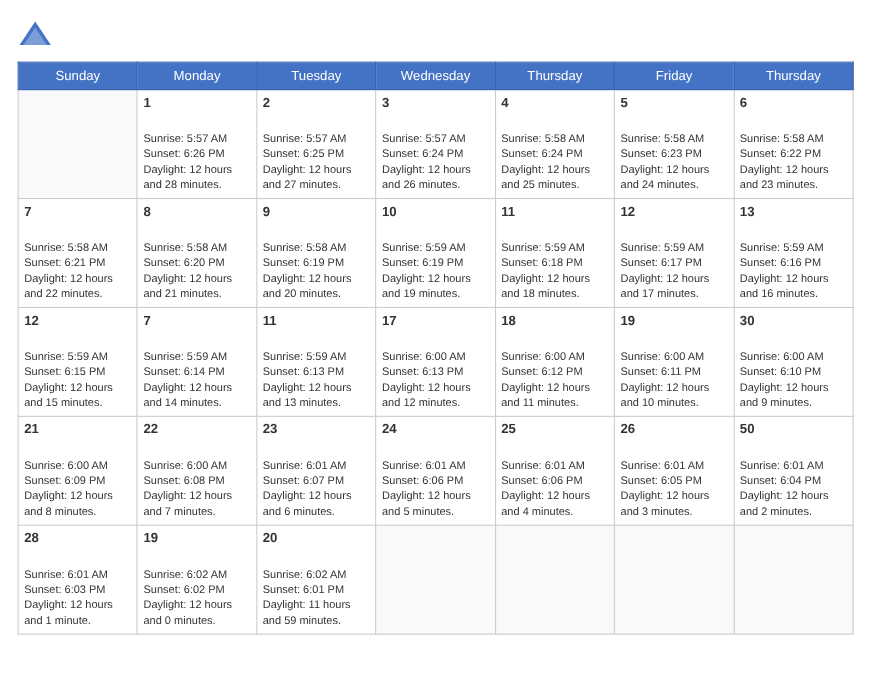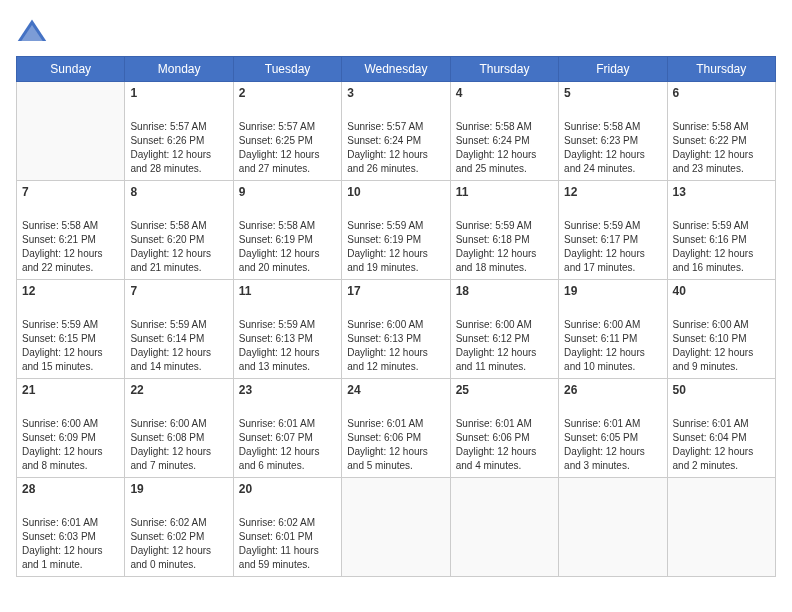--- a/index.html
+++ b/index.html
@@ -194,21 +194,21 @@
         </td>
         <td>
           <span class="day-number">18</span>
           <div class="day-info">Sunrise: 6:00 AM<br>Sunset: 6:12 PM<br>Daylight: 12 hours and 11 minutes.</div>
         </td>
         <td>
           <span class="day-number">19</span>
           <div class="day-info">Sunrise: 6:00 AM<br>Sunset: 6:11 PM<br>Daylight: 12 hours and 10 minutes.</div>
         </td>
         <td>
-          <span class="day-number">40</span>
+          <span class="day-number">30</span>
           <div class="day-info">Sunrise: 6:00 AM<br>Sunset: 6:10 PM<br>Daylight: 12 hours and 9 minutes.</div>
         </td>
       </tr>
       <tr>
         <td>
           <span class="day-number">21</span>
           <div class="day-info">Sunrise: 6:00 AM<br>Sunset: 6:09 PM<br>Daylight: 12 hours and 8 minutes.</div>
         </td>
         <td>
           <span class="day-number">22</span>

